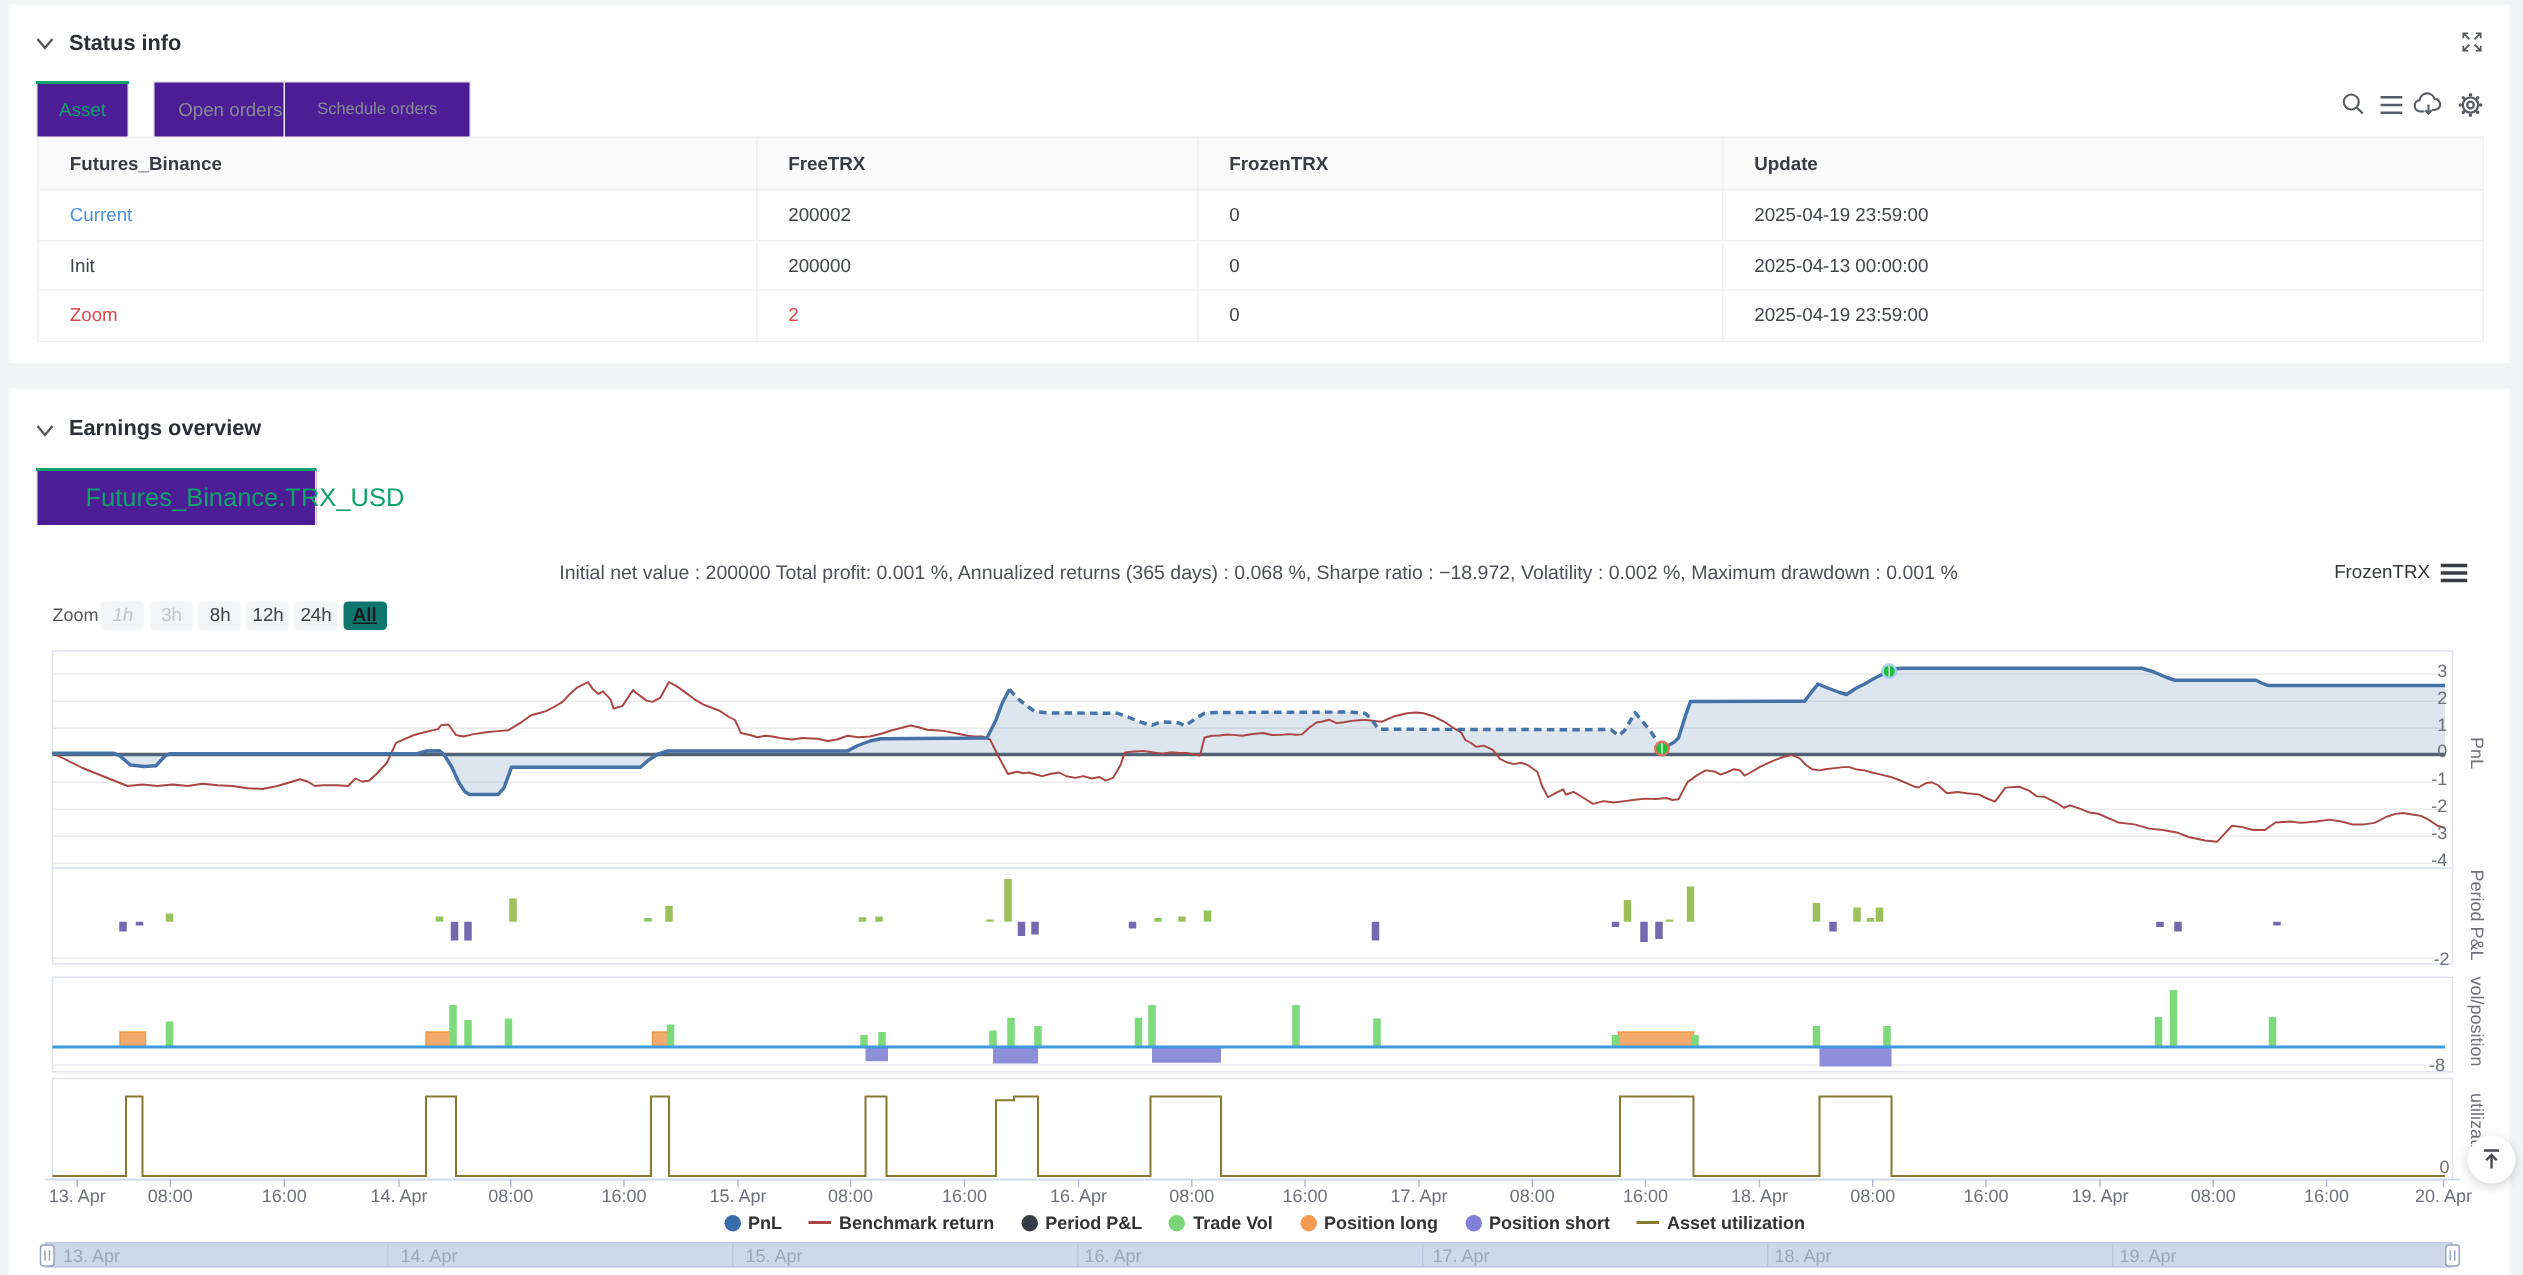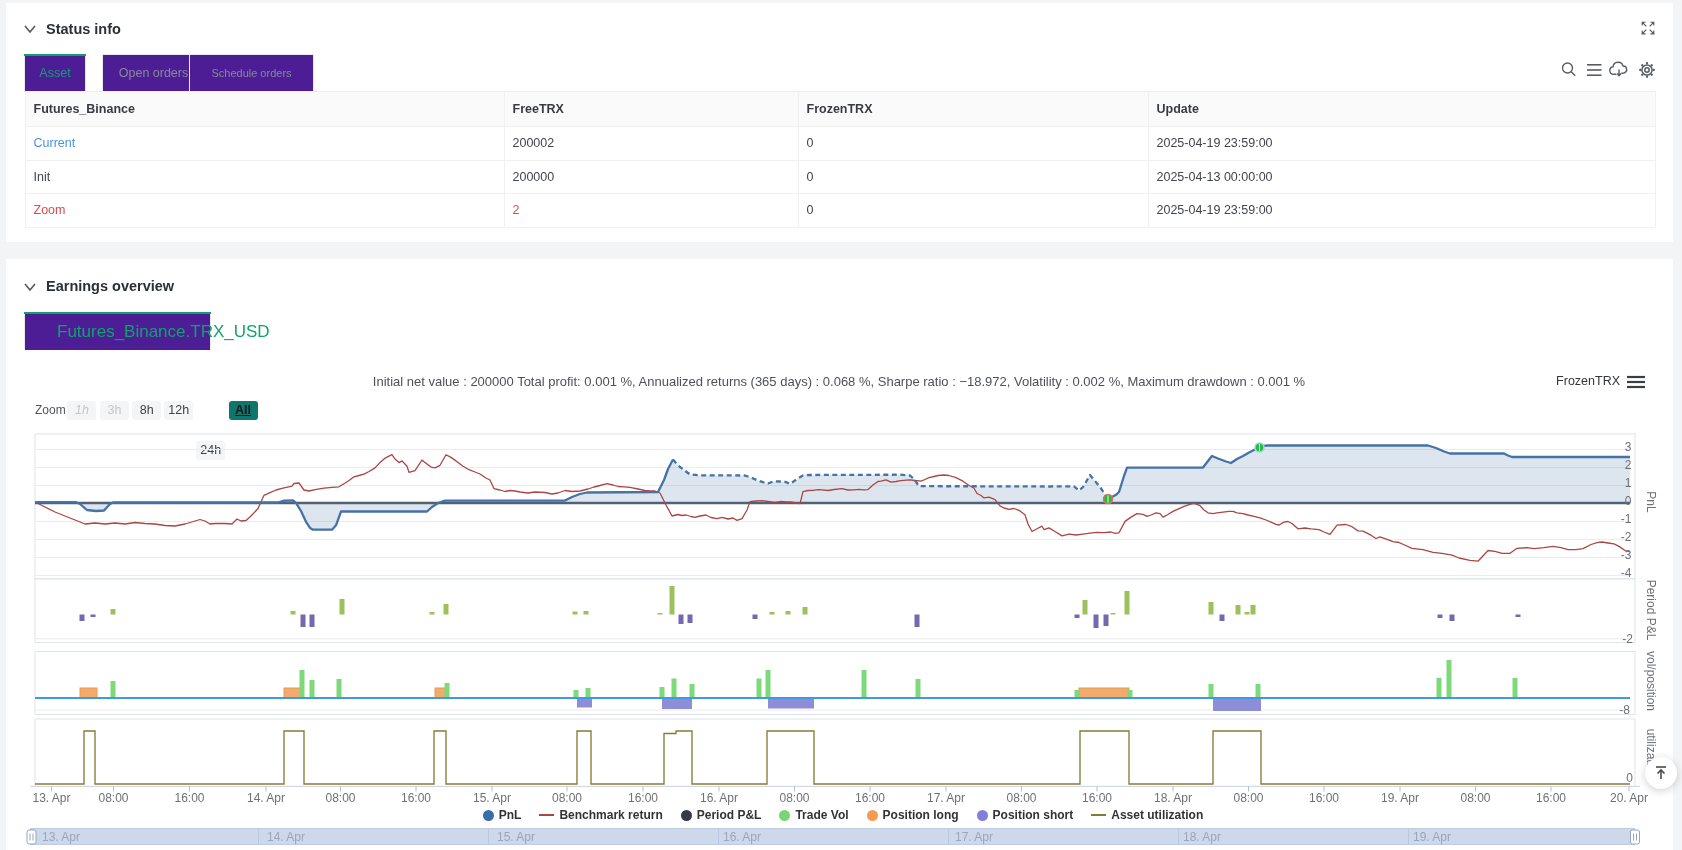--- a/index.html
+++ b/index.html
@@ -1,21 +1,21 @@
 <!DOCTYPE html>
 <html><head><meta charset="utf-8"><style>
 * { margin:0; padding:0; box-sizing:border-box; }
 body { width:1682px; height:850px; background:#f3f4f6; font-family:"Liberation Sans",sans-serif; position:relative; overflow:hidden; }
 .abs { position:absolute; white-space:nowrap; }
 .card { position:absolute; background:#fff; }
 .ptitle { font-size:14.5px; font-weight:bold; color:#2b3036; }
 .tabbox { position:absolute; border:1px solid #e9e9e9; border-bottom:none; background:#4c1d95; text-align:center; }
 .tabbox .gtop { position:absolute; left:-1px; right:-1px; top:-1px; height:2px; background:#0fa36b; }
 table.st { border-collapse:collapse; table-layout:fixed; font-size:12.5px; color:#41454c; }
-table.st th, table.st td { border:1px solid #f0f0f0; padding:0 8px; text-align:left; font-weight:normal; height:33.5px; }
+table.st th, table.st td { border:1px solid #f0f0f0; padding:0 21px; text-align:left; font-weight:normal; height:33.5px; }
 table.st th { background:#fafafa; font-weight:bold; color:#383c42; height:35px; }
 .zbtn { display:inline-block; background:#f4f5f7; border-radius:3px; height:18.5px; line-height:18.5px; text-align:center; font-size:12.5px; color:#3f4247; }
 .legend { position:absolute; top:808px; left:43px; width:1600px; display:flex; justify-content:center; align-items:center; gap:18px; font-size:12px; font-weight:bold; color:#333; }
 .legend .it { display:flex; align-items:center; gap:5px; white-space:nowrap; }
 .dot { width:11px; height:11px; border-radius:50%; display:inline-block; }
 .lin { width:15px; height:2.5px; display:inline-block; }
 </style></head>
 <body>
 
 <div class="card" style="left:6px; top:3px; width:1667px; height:239px;"></div>
@@ -112,21 +112,21 @@
       <line x1="0" y1="7" x2="18" y2="7"></line>
       <line x1="0" y1="12" x2="18" y2="12"></line>
     </g>
   </svg>
 
 <div class="abs" style="left:35px; top:401px; height:19px; line-height:19px; font-size:12px; color:#54575c;">Zoom</div>
 <span class="zbtn abs" style="left:67.4px; top:401.3px; width:29px; color:#c3c6cb;font-style:italic;">1h</span>
 <span class="zbtn abs" style="left:99.9px; top:401.3px; width:29px; color:#c3c6cb;">3h</span>
 <span class="zbtn abs" style="left:132.3px; top:401.3px; width:29px;">8h</span>
 <span class="zbtn abs" style="left:164.1px; top:401.3px; width:29.3px;">12h</span>
-<span class="zbtn abs" style="left:196.2px; top:401.3px; width:29px;margin-top:40px;">24h</span>
+<span class="zbtn abs" style="left:196.2px; top:401.3px; width:29px;">24h</span>
 <span class="zbtn abs" style="left:228.6px; top:401.3px; width:29px; background:#0f766e; font-weight:bold; color:#17191c;text-decoration:underline;">All</span>
 
 <svg width="1682" height="850" viewBox="0 0 1682 850" style="position:absolute;left:0;top:0;" font-family="Liberation Sans, sans-serif">
 <rect x="35" y="434" width="1600" height="144.79999999999995" fill="none" stroke="#dfe4ee" stroke-width="1"></rect>
 <rect x="35" y="578.8" width="1600" height="63.80000000000007" fill="none" stroke="#dfe4ee" stroke-width="1"></rect>
 <rect x="35" y="651.5" width="1600" height="63.0" fill="none" stroke="#dfe4ee" stroke-width="1"></rect>
 <rect x="35" y="719" width="1600" height="67.39999999999998" fill="none" stroke="#dfe4ee" stroke-width="1"></rect>
 <line x1="35" y1="449.5" x2="1630" y2="449.5" stroke="#ececec" stroke-width="1"></line>
 <line x1="35" y1="467.5" x2="1630" y2="467.5" stroke="#ececec" stroke-width="1"></line>
 <line x1="35" y1="485.5" x2="1630" y2="485.5" stroke="#ececec" stroke-width="1"></line>

